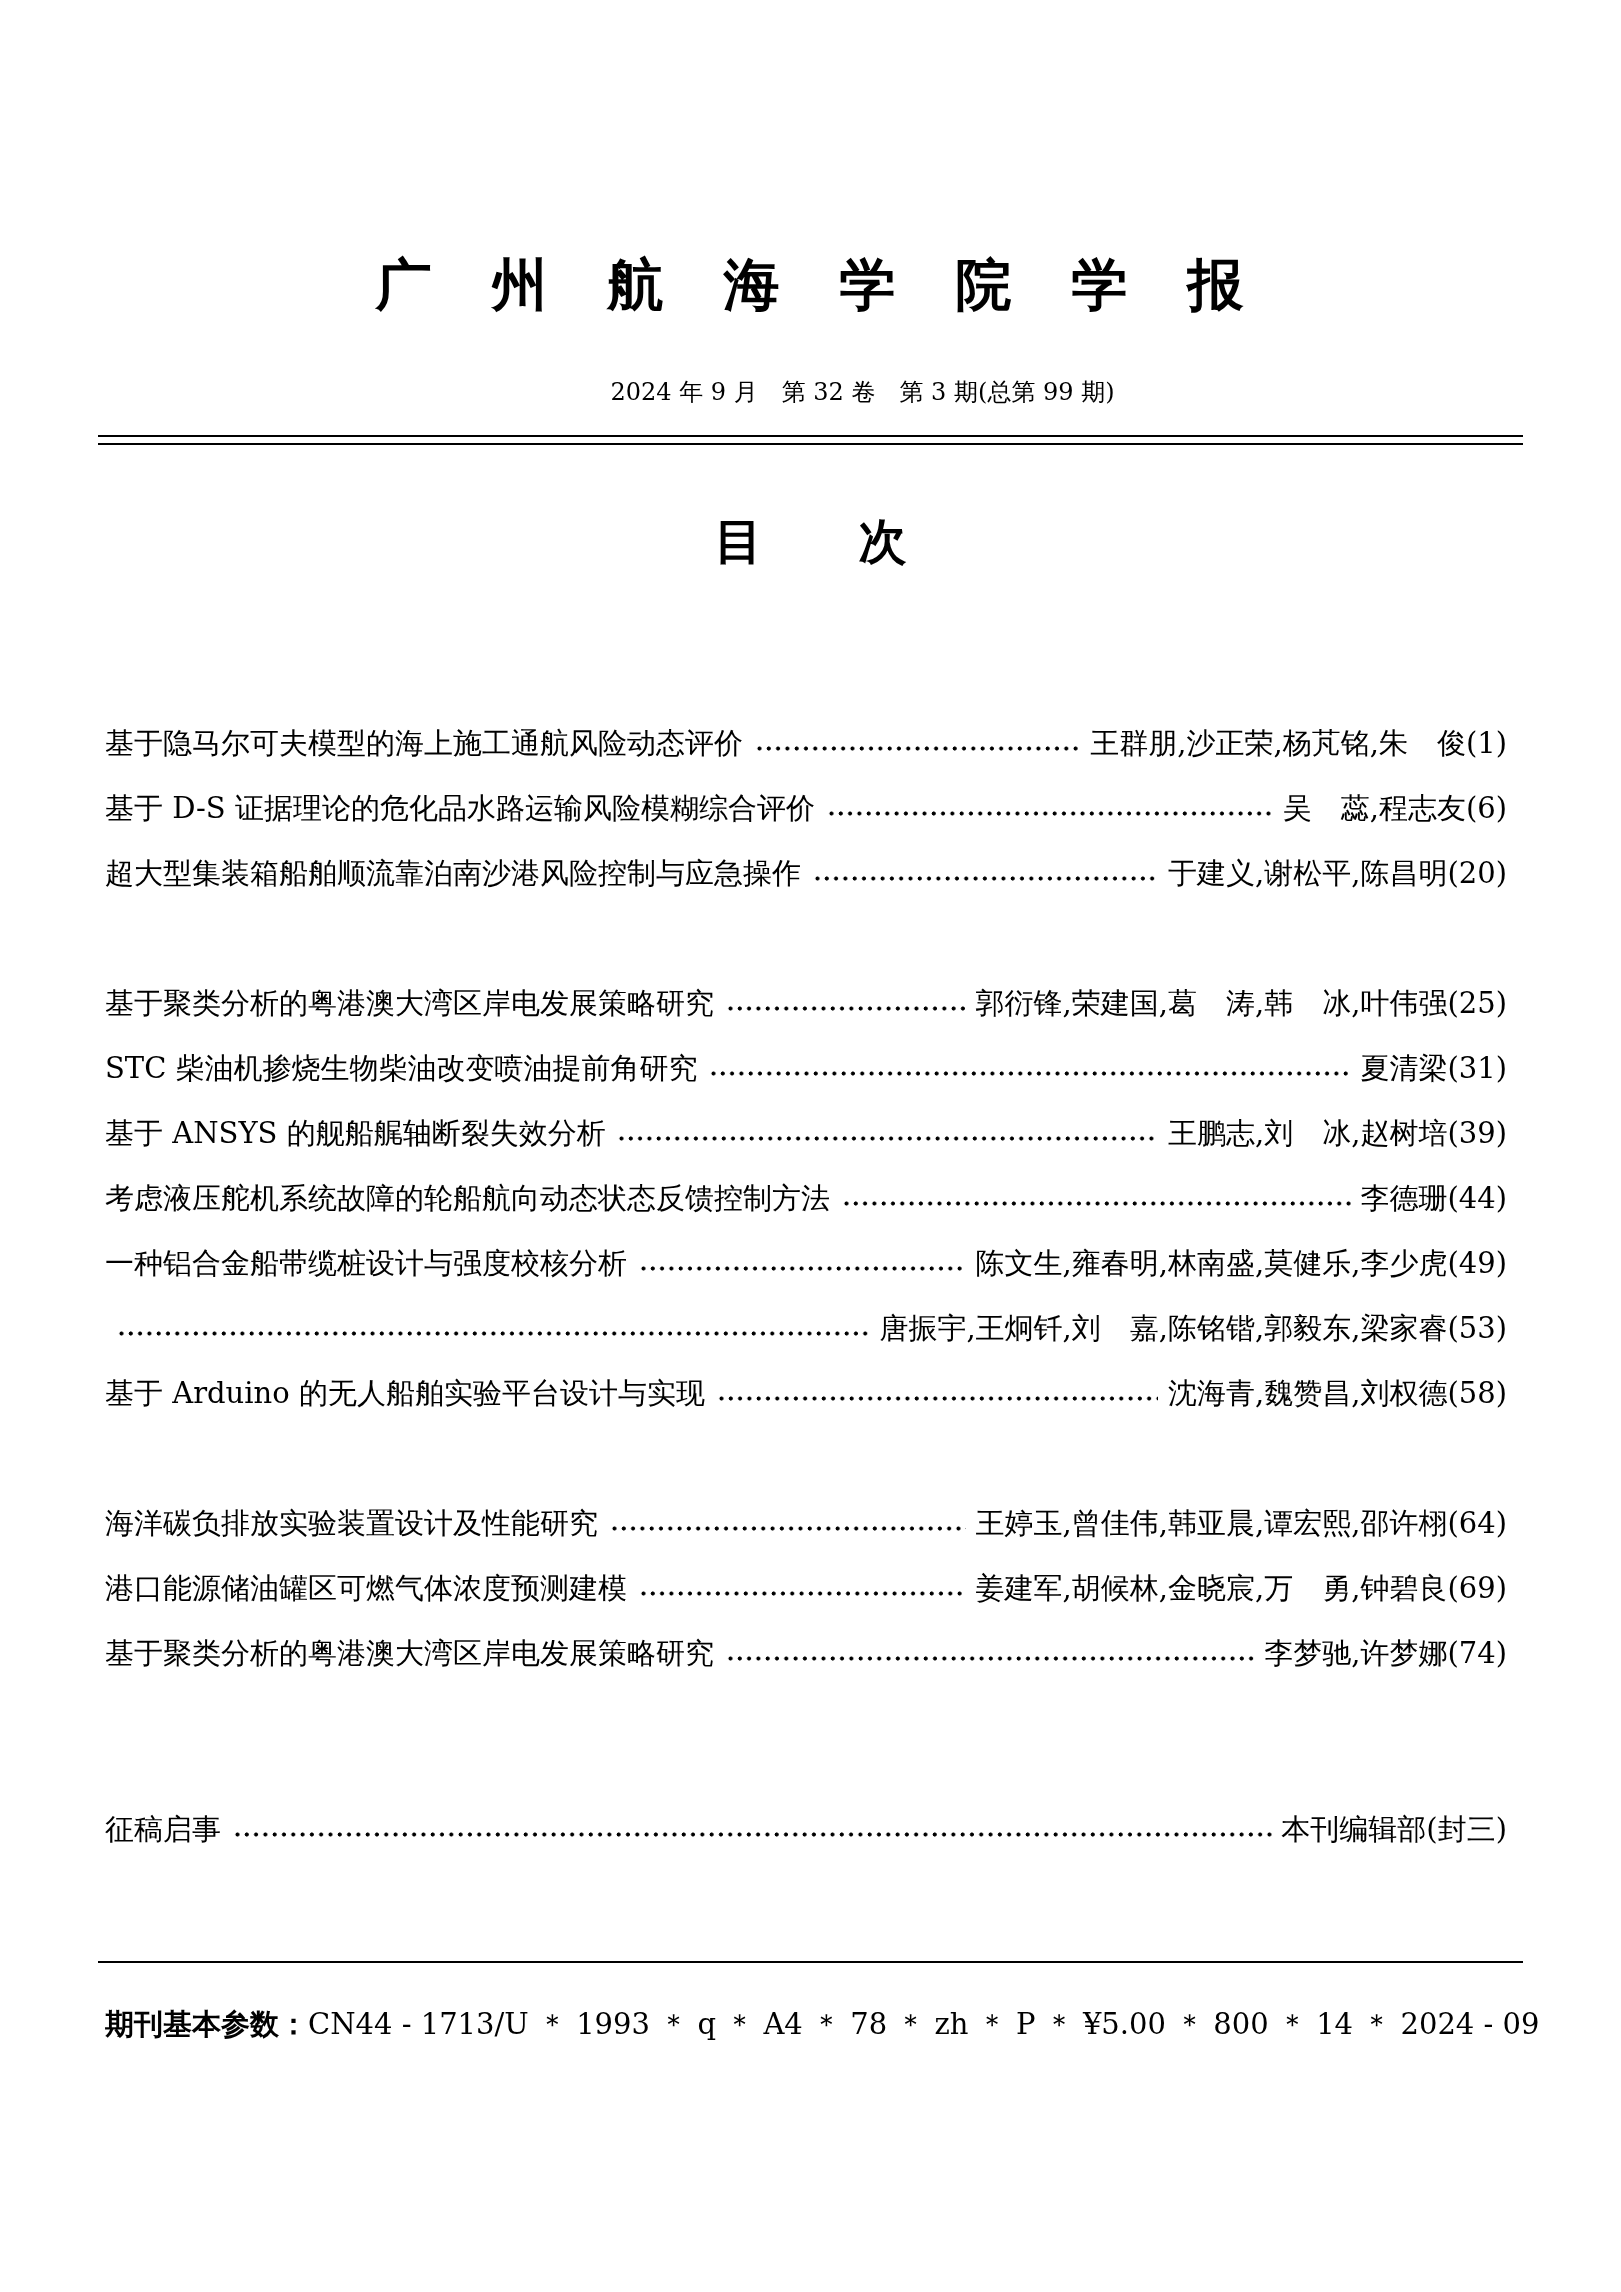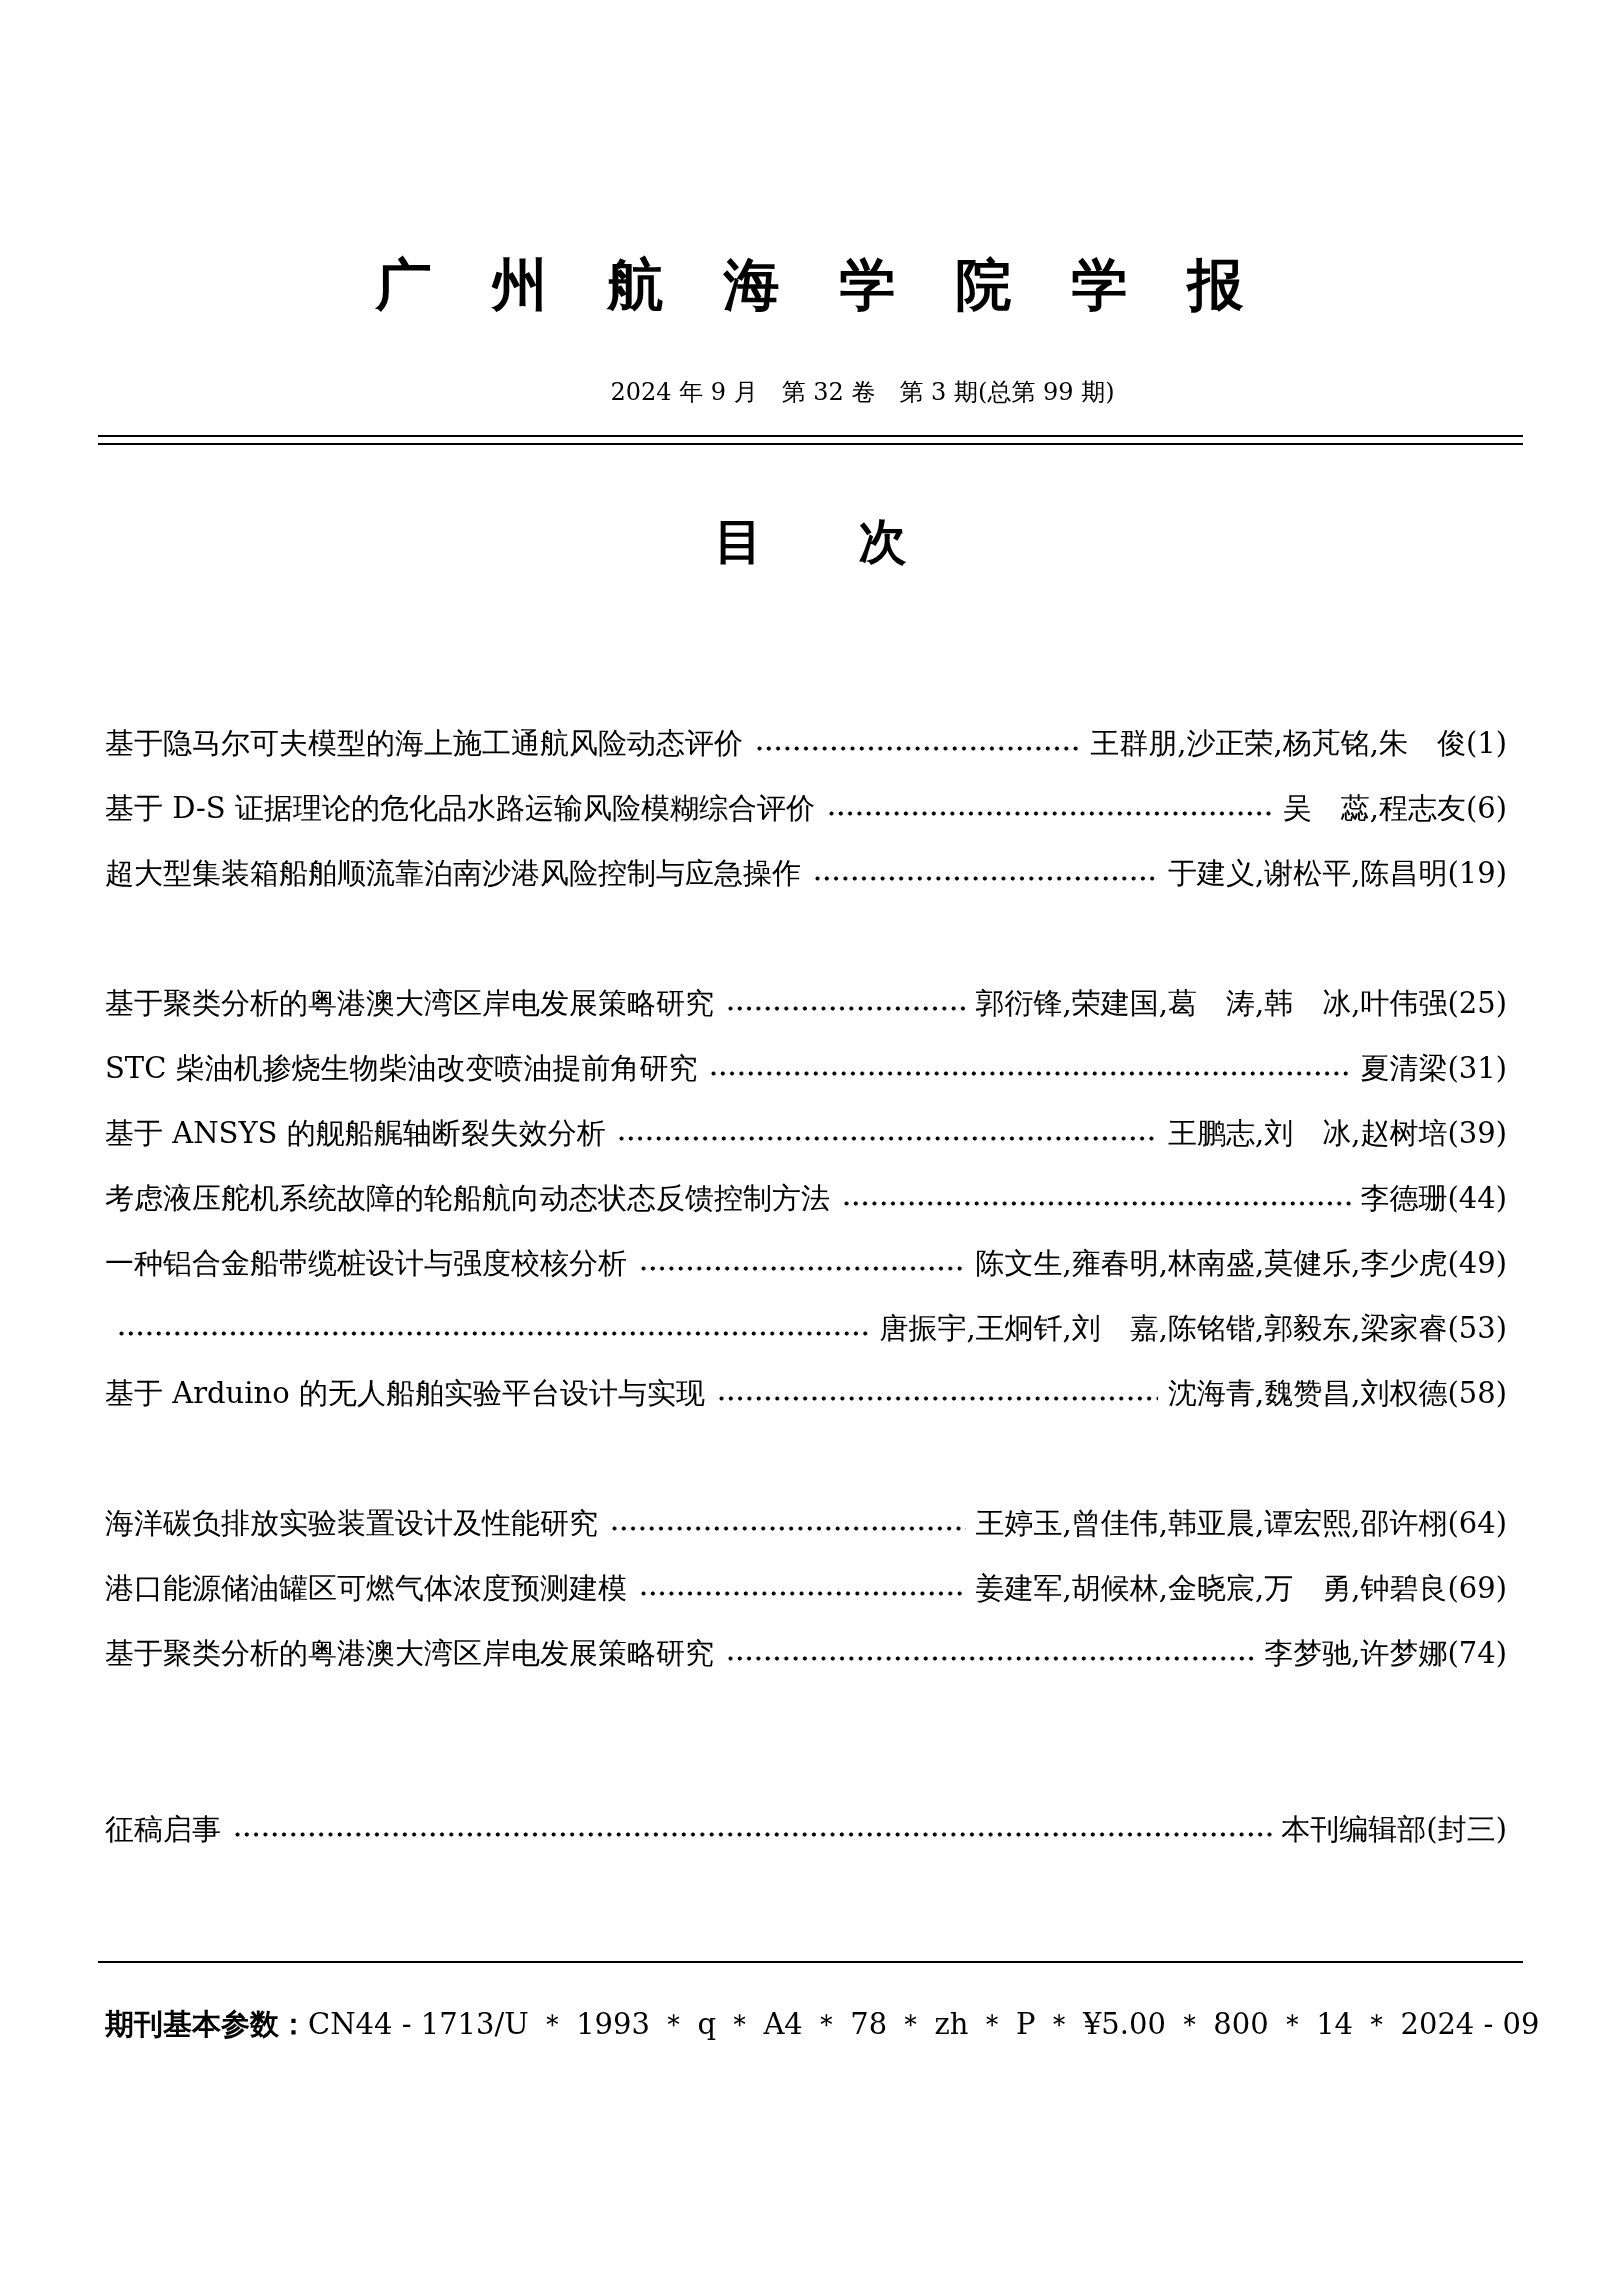--- a/index.html
+++ b/index.html
@@ -93,21 +93,21 @@
       <div class="entry">
         <span class="title-text">基于 D-S 证据理论的危化品水路运输风险模糊综合评价</span>
         <span class="leader"></span>
         <span class="authors">吴　蕊,程志友</span>
         <span class="pageno">(6)</span>
       </div>
       <div class="entry">
         <span class="title-text">超大型集装箱船舶顺流靠泊南沙港风险控制与应急操作</span>
         <span class="leader"></span>
         <span class="authors">于建义,谢松平,陈昌明</span>
-        <span class="pageno">(19)</span>
+        <span class="pageno">(20)</span>
       </div>
     </div>
 
     <div class="toc-group">
       <div class="entry">
         <span class="title-text">基于聚类分析的粤港澳大湾区岸电发展策略研究</span>
         <span class="leader"></span>
         <span class="authors">郭衍锋,荣建国,葛　涛,韩　冰,叶伟强</span>
         <span class="pageno">(25)</span>
       </div>

